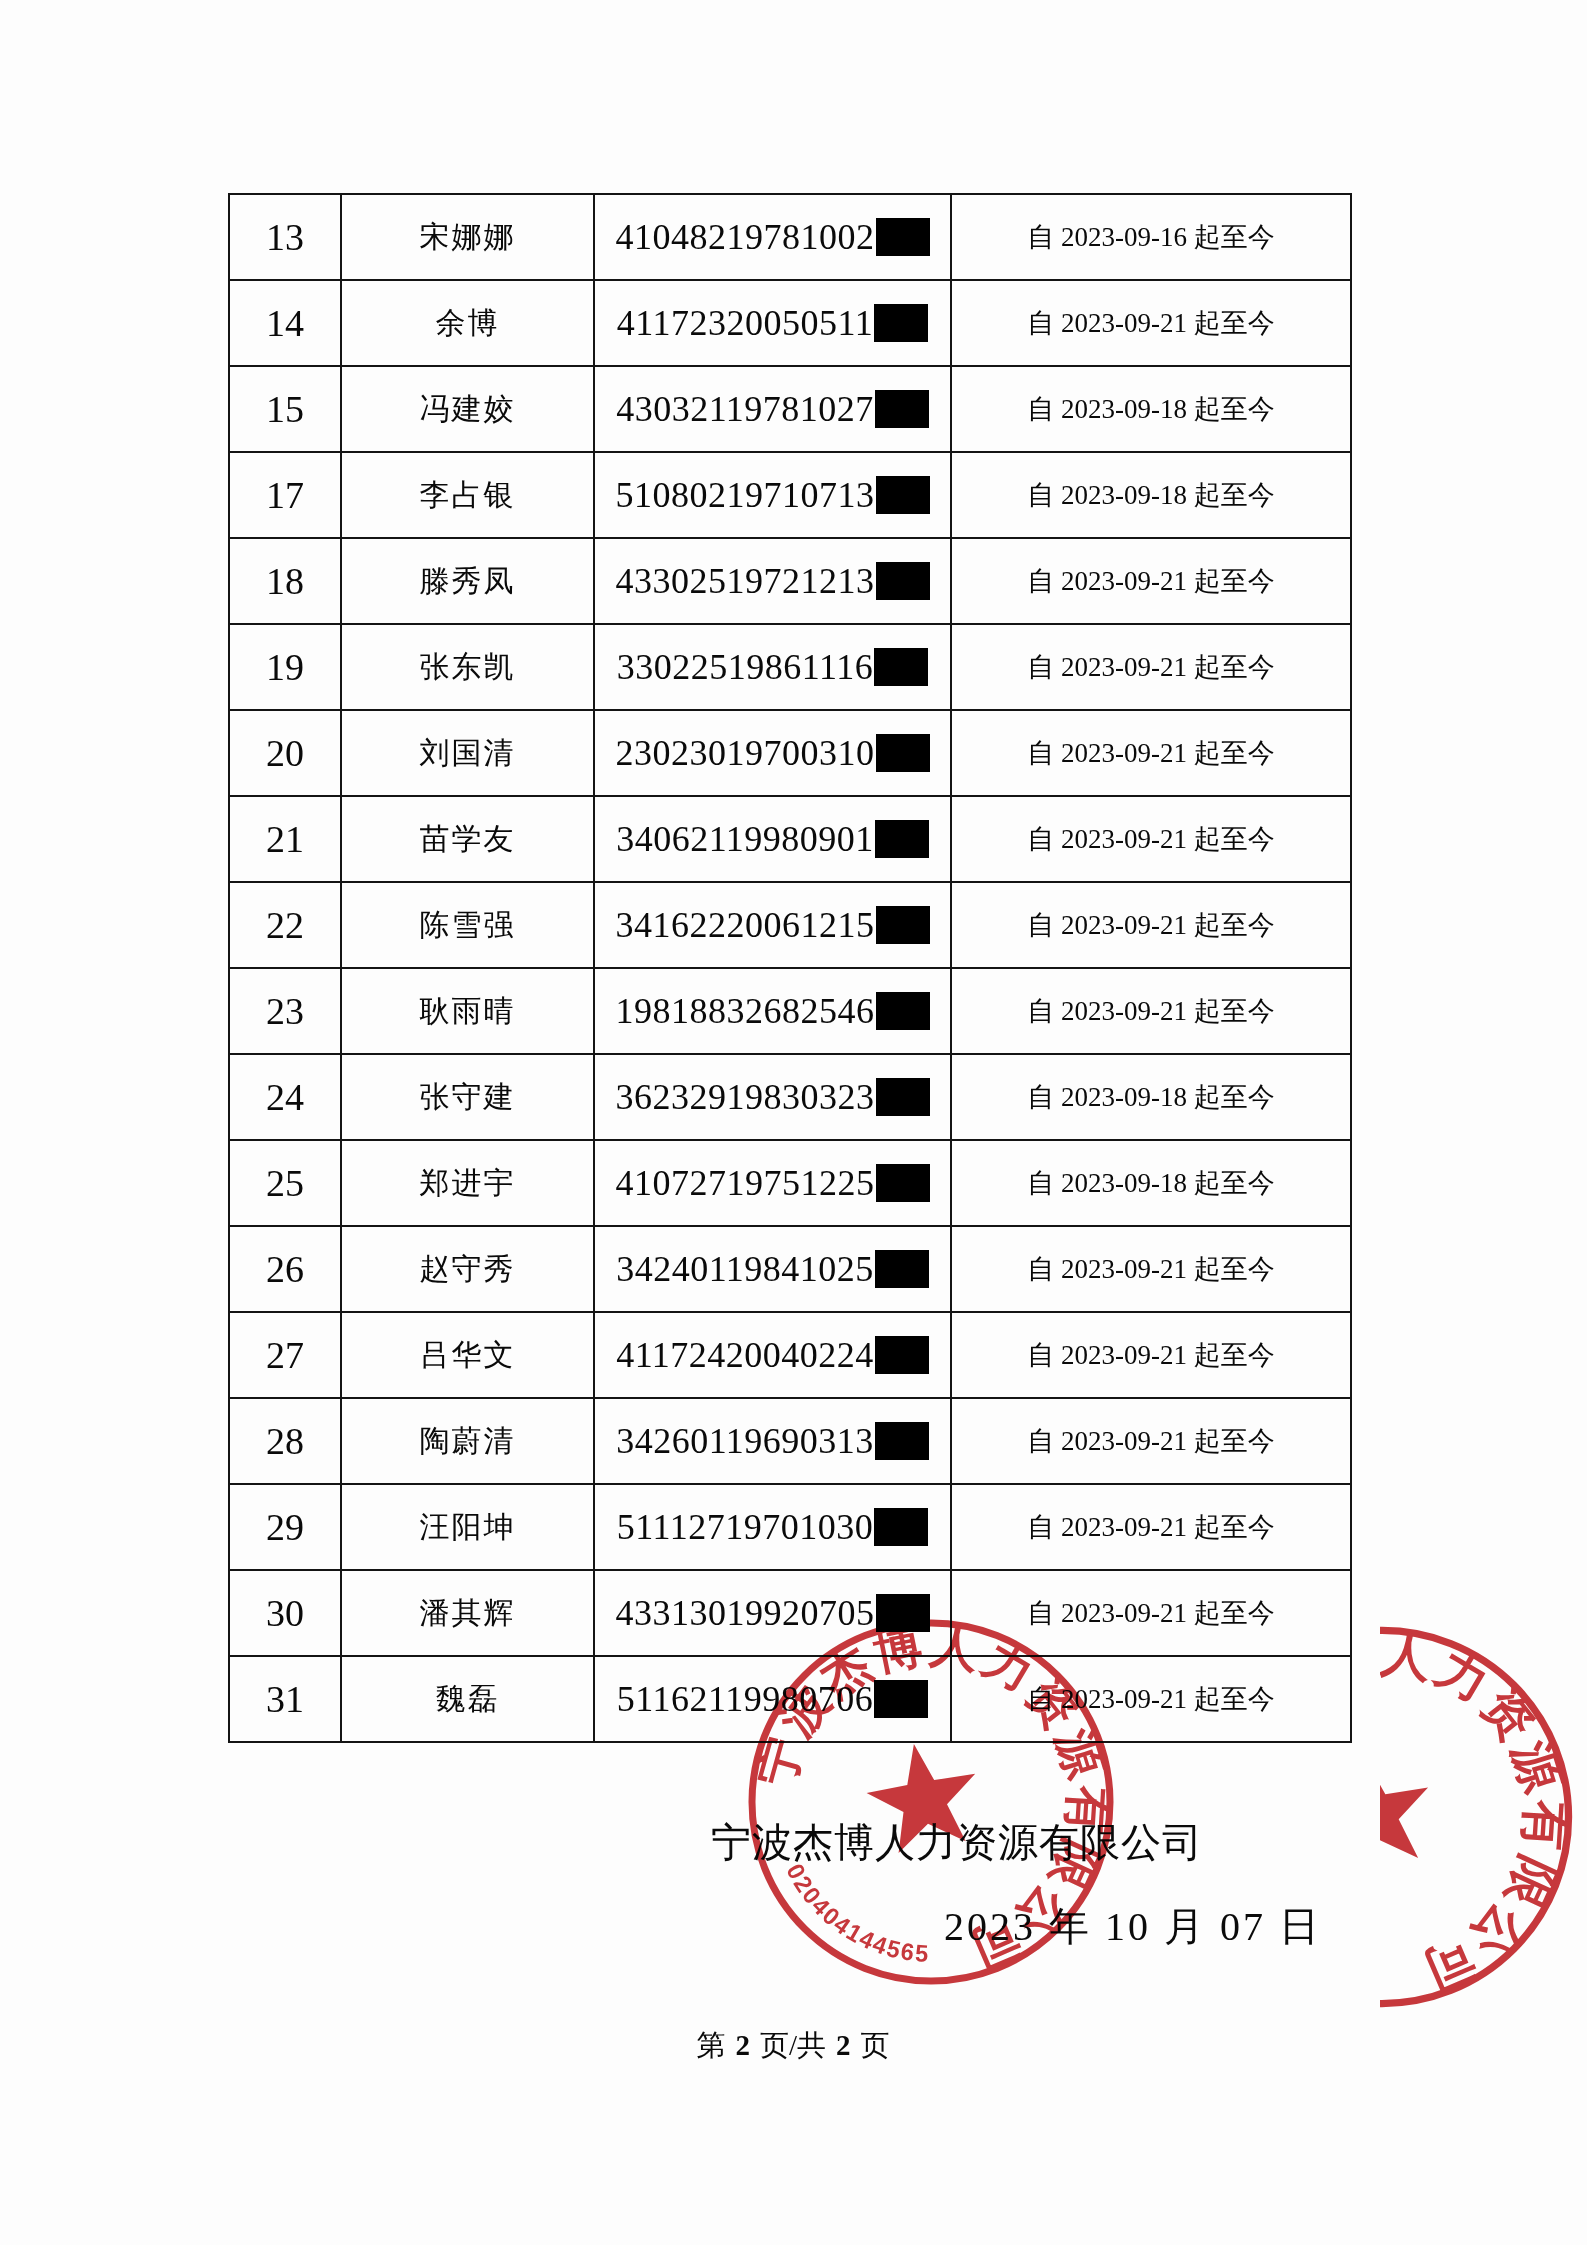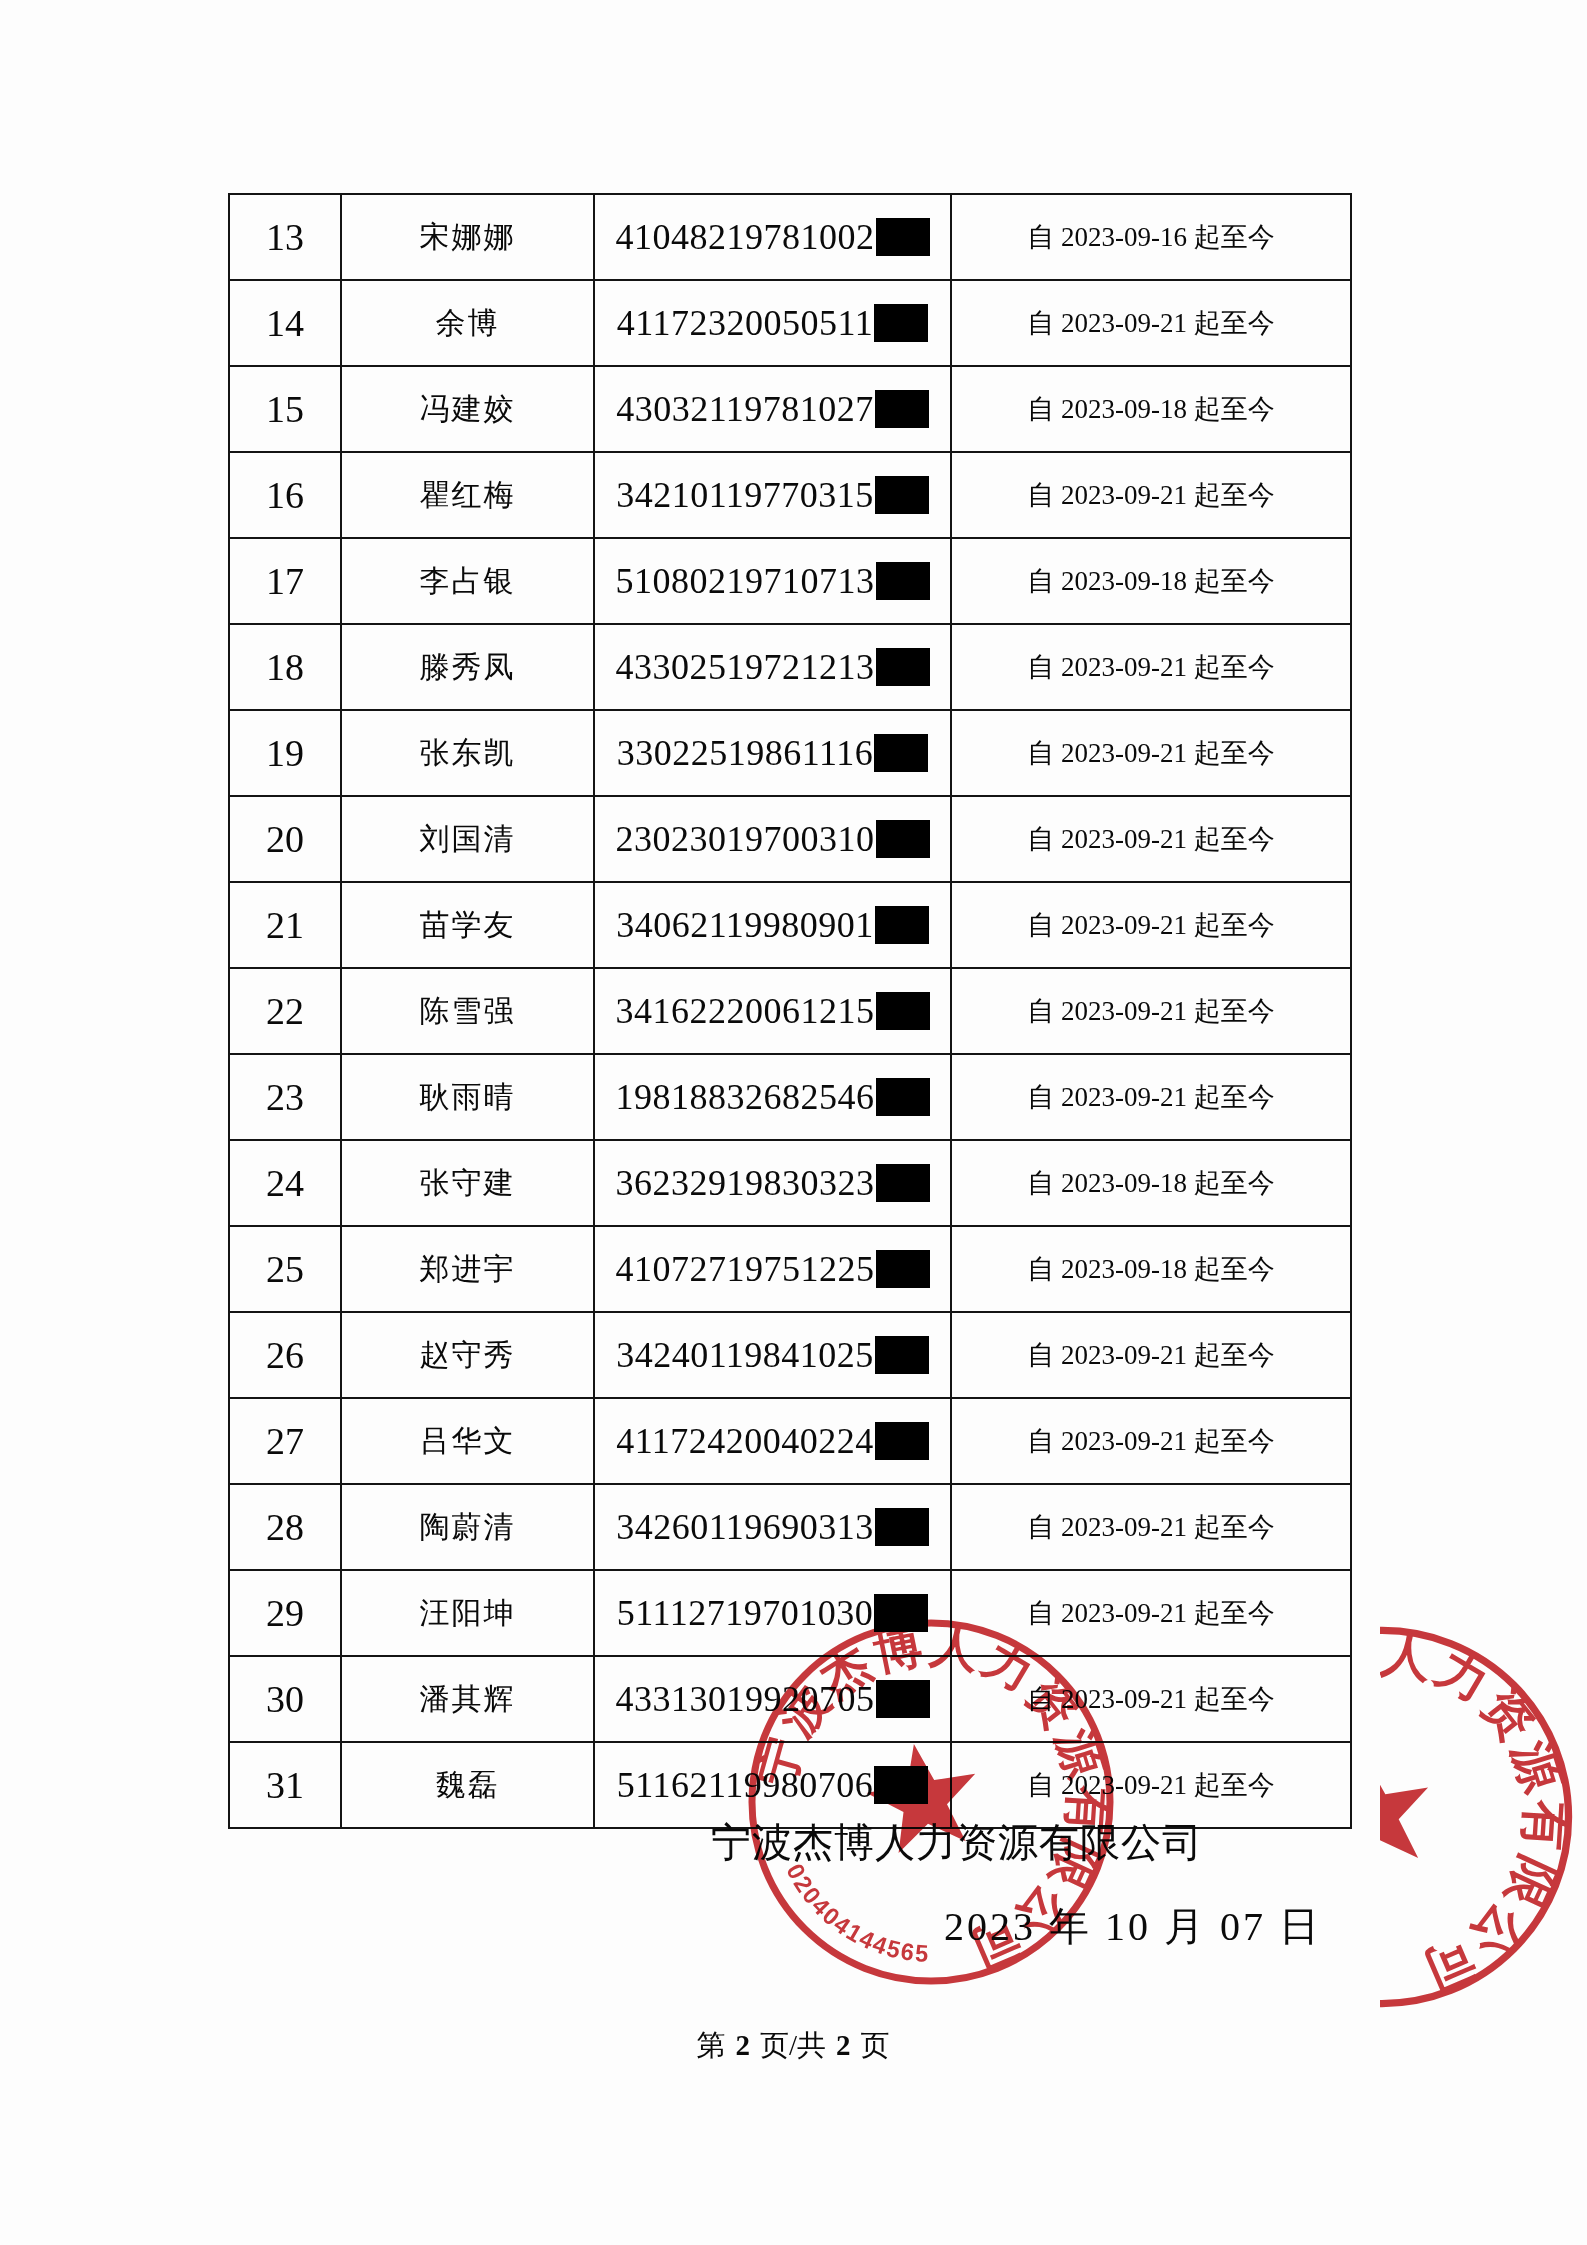--- a/index.html
+++ b/index.html
@@ -71,26 +71,20 @@
       <td class="c-num"><span>14</span></td>
       <td class="c-name"><span>余博</span></td>
       <td class="c-id"><span>41172320050511</span><span class="redact"></span></td>
       <td class="c-date"><span>自 2023-09-21 起至今</span></td>
     </tr>
         <tr>
       <td class="c-num"><span>15</span></td>
       <td class="c-name"><span>冯建姣</span></td>
       <td class="c-id"><span>43032119781027</span><span class="redact"></span></td>
       <td class="c-date"><span>自 2023-09-18 起至今</span></td>
-    </tr>
-        <tr>
-      <td class="c-num"><span>16</span></td>
-      <td class="c-name"><span>瞿红梅</span></td>
-      <td class="c-id"><span>34210119770315</span><span class="redact"></span></td>
-      <td class="c-date"><span>自 2023-09-21 起至今</span></td>
     </tr>
         <tr>
       <td class="c-num"><span>17</span></td>
       <td class="c-name"><span>李占银</span></td>
       <td class="c-id"><span>51080219710713</span><span class="redact"></span></td>
       <td class="c-date"><span>自 2023-09-18 起至今</span></td>
     </tr>
         <tr>
       <td class="c-num"><span>18</span></td>
       <td class="c-name"><span>滕秀凤</span></td>

